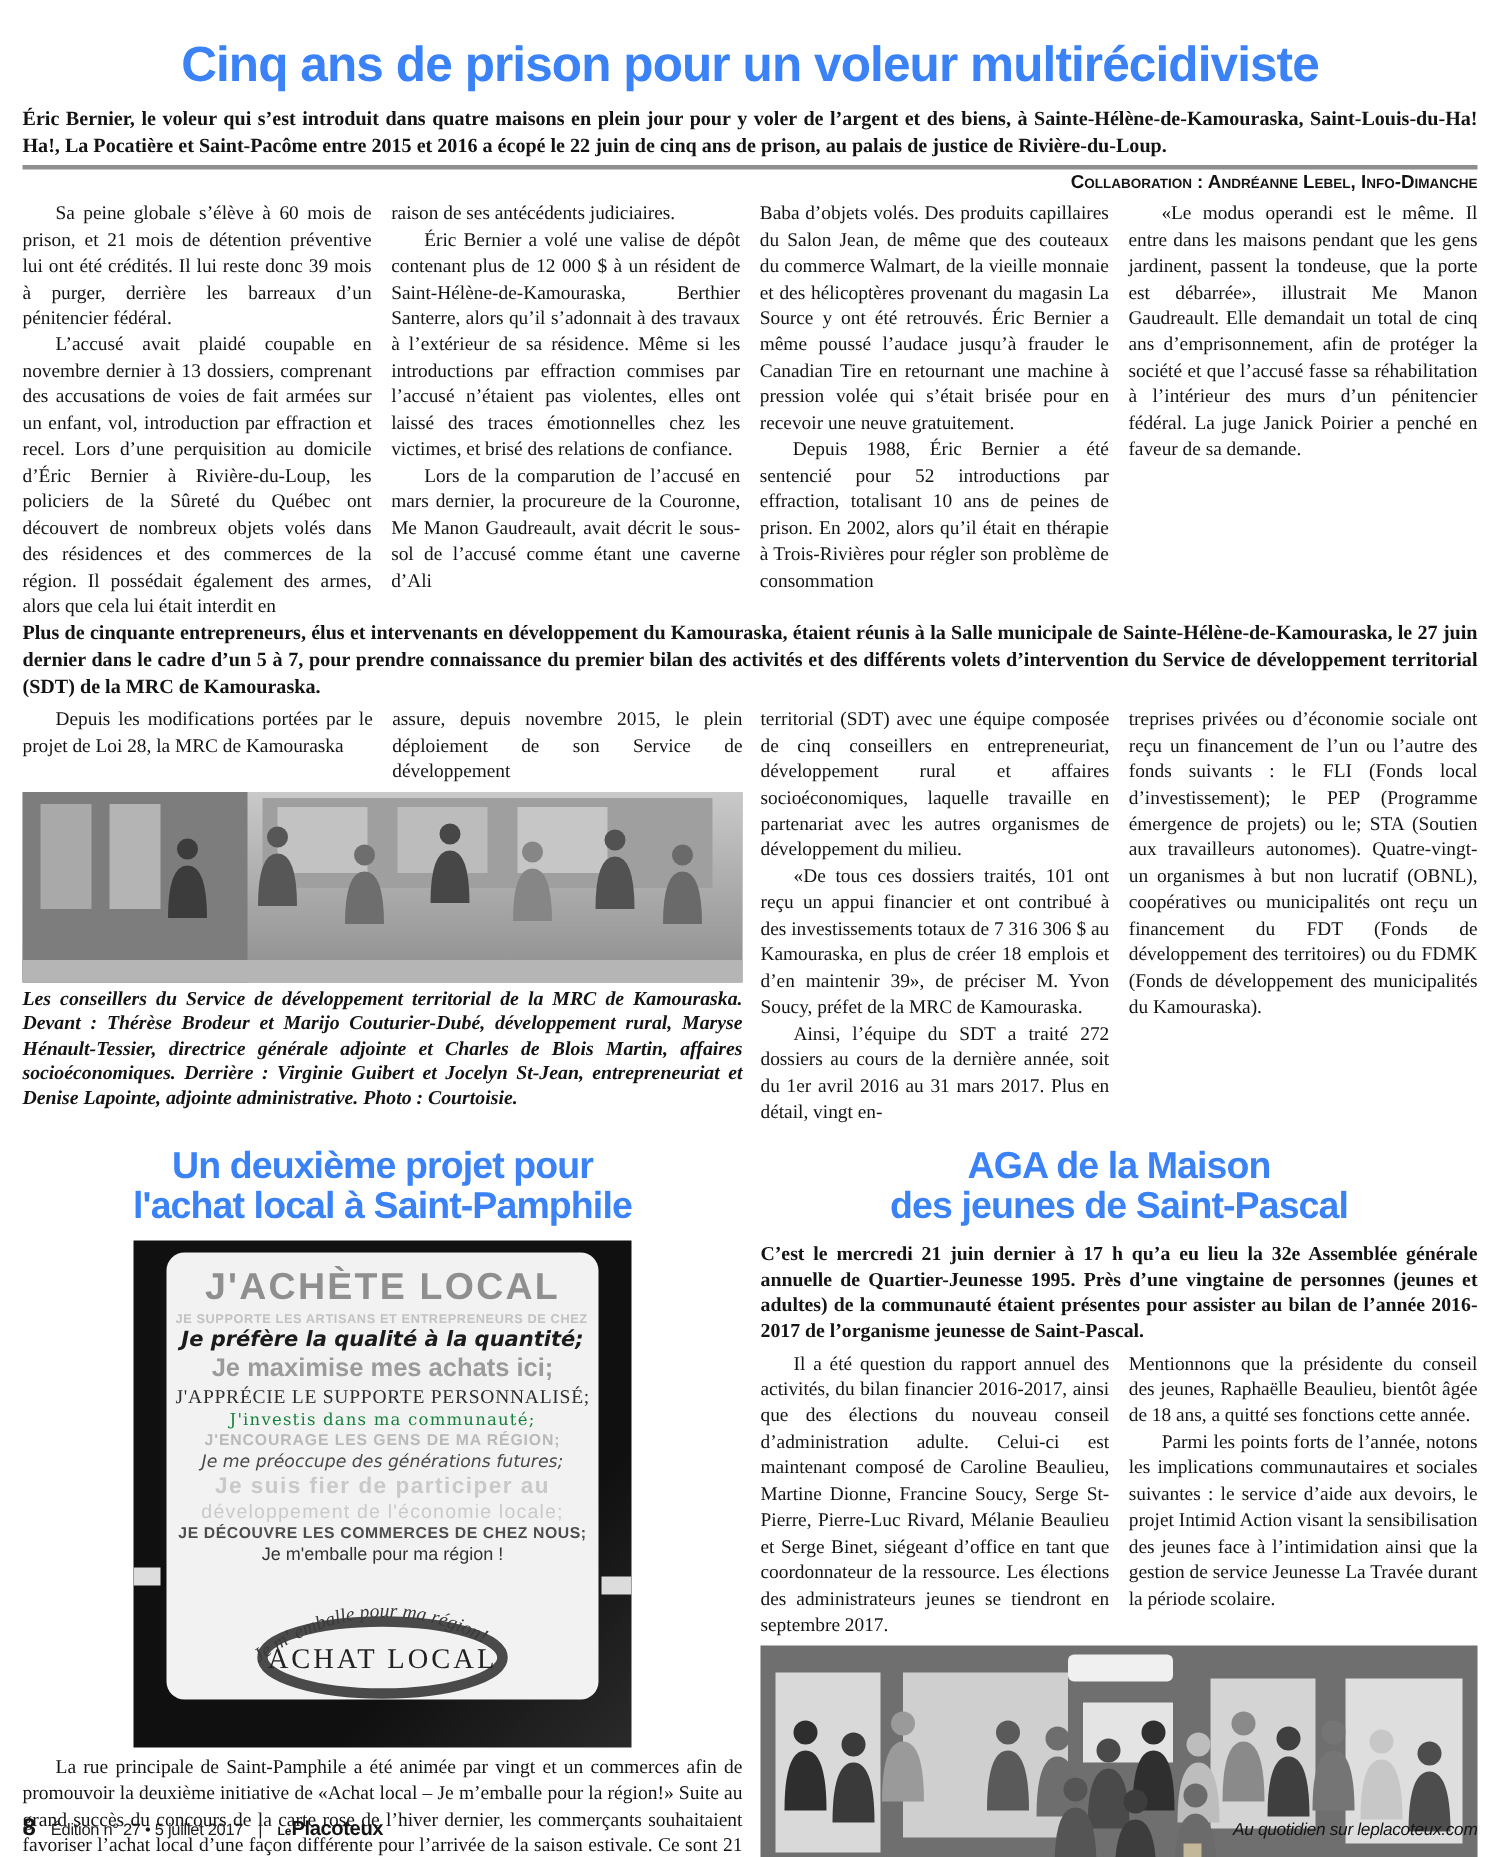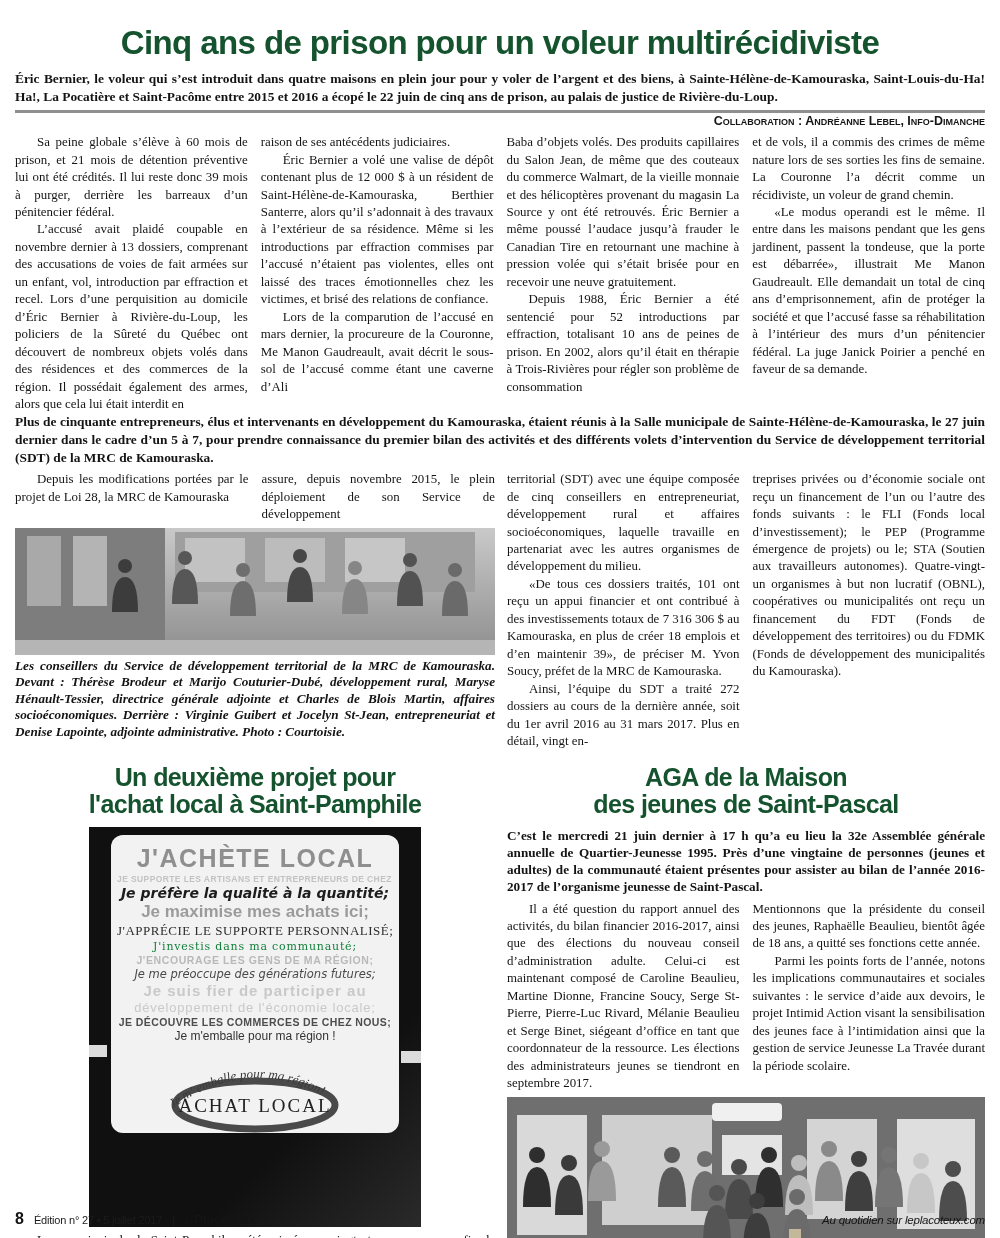--- a/index.html
+++ b/index.html
@@ -5,21 +5,21 @@
   * { box-sizing: border-box; }
   html,body { margin:0; padding:0; background:#ffffff; }
   .page {
     position:relative; width:1000px; height:1238px; margin:0 auto;
     background:#fff; color:#141414; overflow:hidden;
     font-family:"Liberation Serif", serif;
     padding:0 15px;
   }
   
   .headline {
-    font-family:"Liberation Sans", sans-serif; font-weight:700; color:#14532d;
+    font-family:"Liberation Sans", sans-serif; font-weight:700; color:#3b82f6;
     text-align:center; letter-spacing:-0.6px; margin:0;
   }
   .h-a1 { font-size:33px; margin:24px 0 8px; }
   .h-a2 { font-size:29px; margin:8px 0 7px; }
   .h-small { font-size:25px; line-height:1.1; margin:4px 0 8px; }
   
   .lead {
     font-weight:700; font-size:13.4px; line-height:17.6px; text-align:justify;
     margin:0 0 5px; hyphens:auto;
   }
@@ -37,21 +37,21 @@
   .half-l { width:480px; flex:0 0 480px; }
   .half-r { width:478px; flex:1; }
   .caption {
     font-weight:700; font-style:italic; font-size:13.2px; line-height:16.6px;
     text-align:justify; margin-top:3px;
   }
   
   .photo { display:block; margin-top:4px; background:#9a9a9a; }
   
   .poster-photo {
-    position:relative; width:332px; height:400px; margin:2px auto 4px;
+    position:relative; width:332px; height:338px; margin:2px auto 4px;
     background:linear-gradient(135deg,#101010 70%,#2a2a2a 100%); overflow:hidden;
   }
   .tape { position:absolute; background:#dcdcdc; height:12px; }
   .tape-l { left:0; top:218px; width:18px; }
   .tape-r { right:0; top:224px; width:20px; }
   .poster-card {
     position:absolute; left:22px; right:22px; top:8px; height:298px;
     background:#f2f2f2; border-radius:12px; padding:8px 6px 4px; overflow:hidden;
     text-align:center;
   }
@@ -108,21 +108,20 @@
       <div class="col">
           <p class="cont">raison de ses antécédents judiciaires.</p>
           <p class="ind">Éric Bernier a volé une valise de dépôt contenant plus de 12 000 $ à un résident de Saint-Hélène-de-Kamouraska, Berthier Santerre, alors qu’il s’adonnait à des travaux à l’extérieur de sa résidence. Même si les introductions par effraction commises par l’accusé n’étaient pas violentes, elles ont laissé des traces émotionnelles chez les victimes, et brisé des relations de confiance.</p>
           <p class="ind">Lors de la comparution de l’accusé en mars dernier, la procureure de la Couronne, Me Manon Gaudreault, avait décrit le sous-sol de l’accusé comme étant une caverne d’Ali</p>
         </div>
       <div class="col">
           <p class="cont">Baba d’objets volés. Des produits capillaires du Salon Jean, de même que des couteaux du commerce Walmart, de la vieille monnaie et des hélicoptères provenant du magasin La Source y ont été retrouvés. Éric Bernier a même poussé l’audace jusqu’à frauder le Canadian Tire en retournant une machine à pression volée qui s’était brisée pour en recevoir une neuve gratuitement.</p>
           <p class="ind">Depuis 1988, Éric Bernier a été sentencié pour 52 introductions par effraction, totalisant 10 ans de peines de prison. En 2002, alors qu’il était en thérapie à Trois-Rivières pour régler son problème de consommation</p>
         </div>
       <div class="col">
-          <p class="cont">et de vols, il a commis des crimes de même nature lors de ses sorties les fins de semaine. La Couronne l’a décrit comme un récidiviste, un voleur de grand chemin.</p>
           <p class="ind">«Le modus operandi est le même. Il entre dans les maisons pendant que les gens jardinent, passent la tondeuse, que la porte est débarrée», illustrait Me Manon Gaudreault. Elle demandait un total de cinq ans d’emprisonnement, afin de protéger la société et que l’accusé fasse sa réhabilitation à l’intérieur des murs d’un pénitencier fédéral. La juge Janick Poirier a penché en faveur de sa demande.</p>
         </div>
     </div>
   </section>
 
   <section>
     <p class="lead">Plus de cinquante entrepreneurs, élus et intervenants en développement du Kamouraska, étaient réunis à la Salle municipale de Sainte-Hélène-de-Kamouraska, le 27 juin dernier dans le cadre d’un 5 à 7, pour prendre connaissance du premier bilan des activités et des différents volets d’intervention du Service de développement territorial (SDT) de la MRC de Kamouraska.</p>
     <div class="halfrow">
       <div class="half-l">
         <div class="cols">

